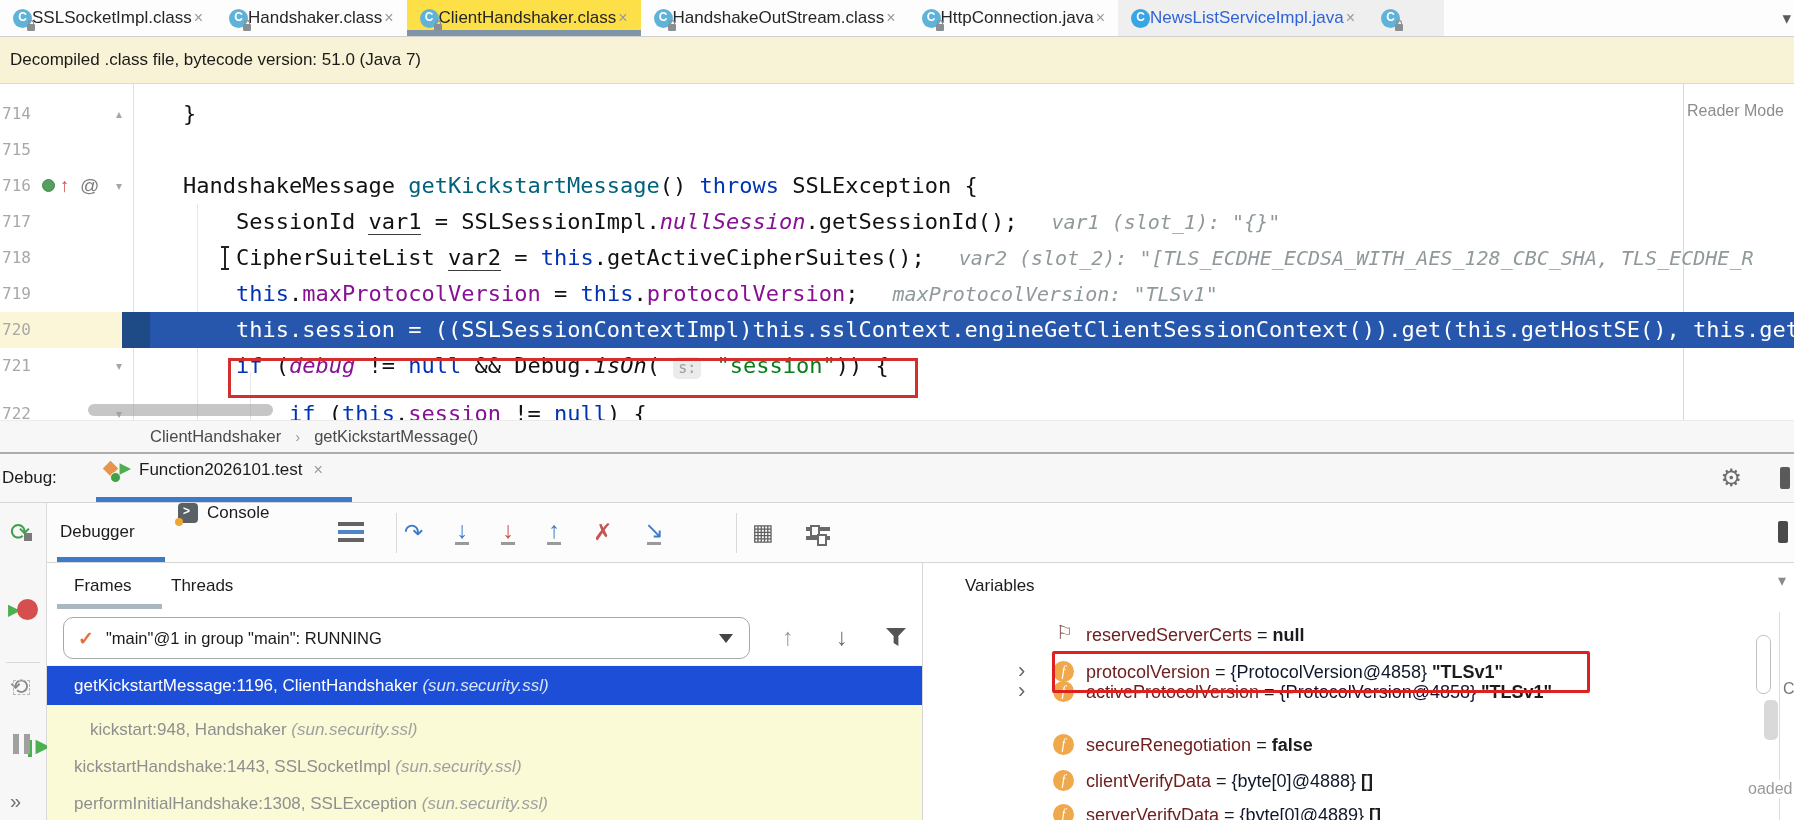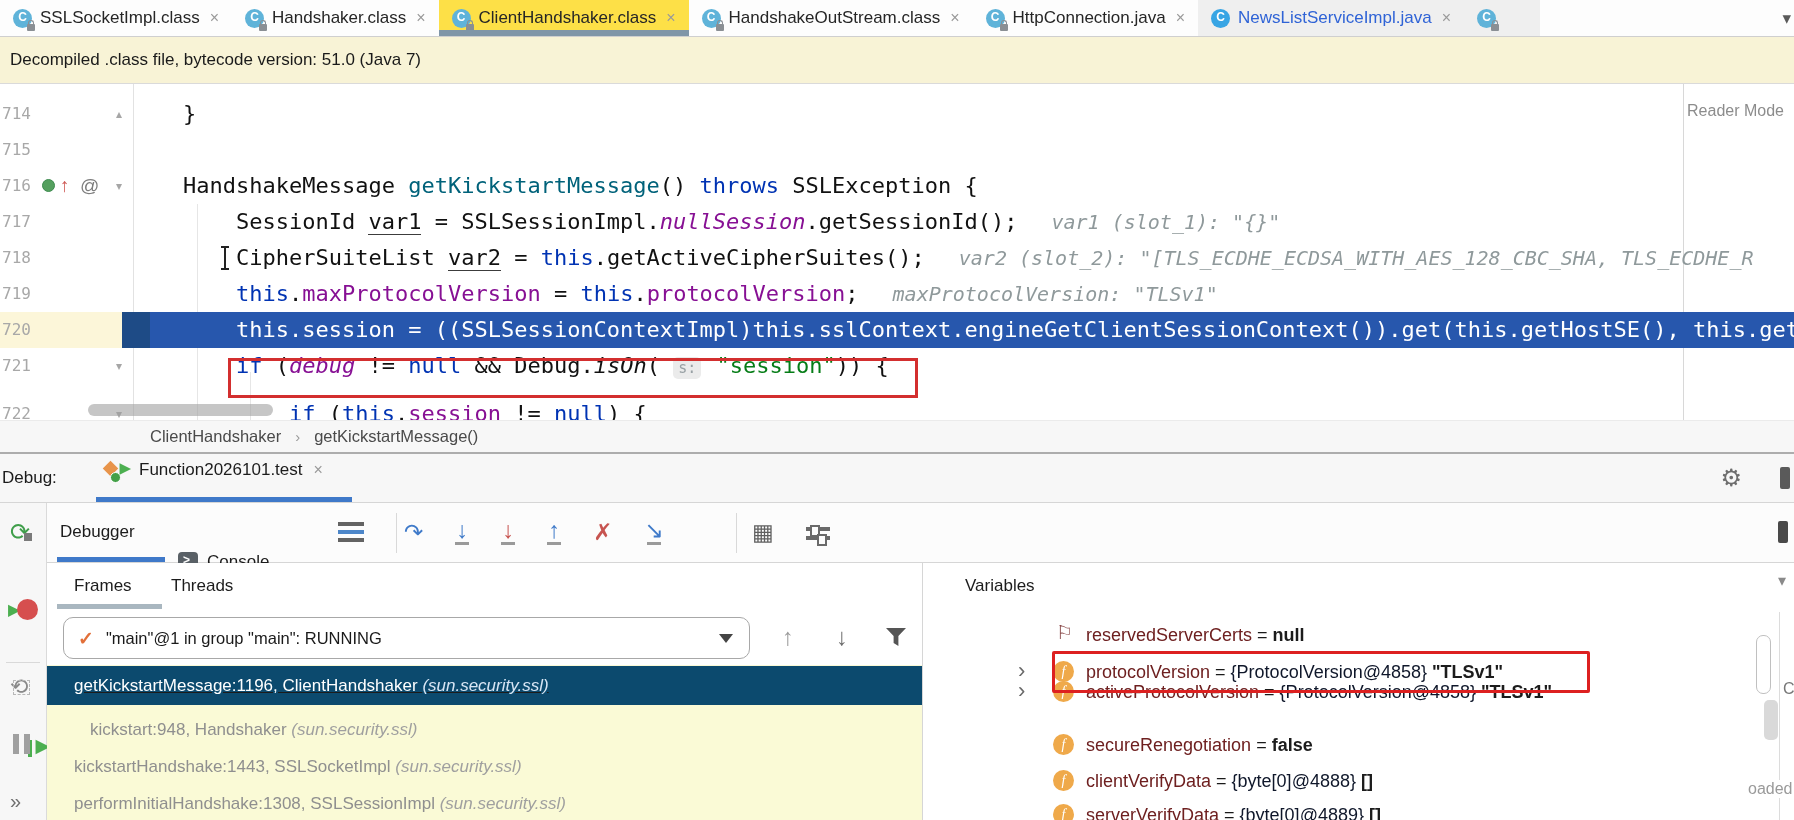--- a/index.html
+++ b/index.html
@@ -1,20 +1,20 @@
 <!DOCTYPE html>
 <html><head>
 <meta charset="utf-8">
 <style>
   html,body{margin:0;padding:0;background:#ffffff;}
   #root{position:relative;width:1794px;height:820px;overflow:hidden;background:#fff;
         font-family:"Liberation Sans",sans-serif;color:#1c1c1c;}
   
   #tabbar{position:absolute;left:0;top:0;width:1794px;height:36px;background:#fdfdfd;display:flex;}
-  .tab{position:relative;display:flex;align-items:center;gap:8px;padding:0 13px;height:36px;font-size:17px;color:#262626;white-space:nowrap;}
+  .tab{position:relative;display:flex;align-items:center;gap:0;padding:0 13px;height:36px;font-size:17px;color:#262626;white-space:nowrap;}
   .tab.gray{background:#efefef;}
   .tab.active{background:#fde047;}
   .tab.active::after{content:'';position:absolute;left:0;right:0;bottom:0;height:6px;background:#8096a8;}
   .tab.modified .tlabel{color:#2f63d6;}
   .tab.partial{min-width:50px;}
   .cicon{position:relative;width:19px;height:19px;border-radius:50%;background:#5fb3d9;flex:0 0 auto;}
   .cicon::before{content:'C';position:absolute;left:0;right:0;top:1px;text-align:center;color:#fff;font-size:12px;font-weight:bold;}
   .tab.modified .cicon{background:#38a5e4;}
   .lock{position:absolute;right:-3px;bottom:-3px;width:8px;height:7px;background:#8a8f94;border-radius:1px;}
   .lock::before{content:'';position:absolute;left:1px;top:-4px;width:4px;height:4px;border:1.5px solid #8a8f94;border-bottom:none;border-radius:3px 3px 0 0;}
@@ -73,21 +73,21 @@
   .runcfg::before{content:'';position:absolute;left:1px;top:4px;width:11px;height:11px;background:#e8944a;transform:rotate(45deg);}
   .runcfg::after{content:'\25B6';position:absolute;right:-1px;top:0px;color:#4caf50;font-size:15px;}
   .runcfg .dot{position:absolute;left:6px;bottom:-2px;width:9px;height:9px;border-radius:50%;background:#43a047;border:1px solid #fff;}
   #gear{position:absolute;right:52px;top:10px;font-size:24px;color:#6e6e6e;}
   #gear::before{content:'\2699';}
   #hdr-edge-icon{position:absolute;right:4px;top:13px;width:10px;height:22px;background:#5a5a5a;border-radius:2px;}
   
   #dbg-toolbar{position:absolute;left:0;top:503px;width:1794px;height:60px;background:#fcfcfc;border-bottom:1px solid #d6d6d6;box-sizing:border-box;}
   #tab-debugger{position:absolute;left:60px;top:0;line-height:58px;font-size:17px;color:#1c1c1c;}
   #debugger-underline{position:absolute;left:57px;bottom:0;width:108px;height:5px;background:#3f79c9;}
-  #tab-console{position:absolute;left:178px;top:0;height:69px;display:flex;align-items:flex-end;gap:9px;font-size:17px;color:#1c1c1c;}
+  #tab-console{position:absolute;left:178px;top:0;height:69px;display:flex;align-items:flex-start;gap:9px;font-size:17px;color:#1c1c1c;}
   .ic-console{position:relative;width:20px;height:20px;background:#596066;border-radius:4px;}
   .ic-console::before{content:'>';position:absolute;left:5px;top:1px;color:#fff;font-size:12px;font-weight:bold;}
   .ic-console::after{content:'';position:absolute;left:-3px;bottom:-3px;width:8px;height:8px;border-radius:50%;background:#f0a732;}
   .ic-menu{position:absolute;left:338px;top:19px;width:26px;height:4px;background:#636363;box-shadow:0 8px 0 #4c86c9,0 16px 0 #636363;}
   .tb-sep{position:absolute;top:10px;width:1px;height:40px;background:#d9d9d9;}
   #stepicons{position:absolute;left:404px;top:0;height:58px;display:flex;align-items:center;gap:32px;}
   .stepic{display:flex;flex-direction:column;align-items:center;font-size:23px;line-height:22px;}
   .stepic .bar{width:14px;height:3px;background:#9a9a9a;margin-top:1px;}
   .ic-grid{position:absolute;left:752px;top:0;line-height:58px;font-size:23px;color:#5f5f5f;}
   .ic-grid::before{content:'\25A6';}
@@ -131,21 +131,21 @@
   #funnel{position:absolute;left:886px;top:628px;width:20px;height:18px;background:#555;clip-path:polygon(0 0,100% 0,62% 45%,62% 100%,38% 84%,38% 45%);}
   .colbtn{position:absolute;left:934px;font-size:26px;color:#5f5f5f;}
   #btn-minus{color:#8f8f8f;}
   #btn-scrollup{font-size:15px;color:#b3b3b3;}
   #btn-expand{font-size:19px;color:#6a6a6a;}
   
   #frames-list{position:absolute;left:47px;top:665px;width:875px;height:155px;background:#fafad6;overflow:hidden;}
   .frame-row{position:absolute;left:0;width:875px;font-size:17px;white-space:nowrap;}
   .frame-row .loc{color:#8f8f8f;}
   .frame-row .pkg{color:#9f9f9f;font-style:italic;}
-  .frame-row.sel{background:#0c4a6e;text-decoration:underline;}
+  .frame-row.sel{background:#1d4ed8;}
   .frame-row.sel .loc{color:#fff;}
   .frame-row.sel .pkg{color:#d8e6f5;}
   .frame-row span{margin-left:0;}
   .frame-row .loc{margin-left:27px;}
   
   #vars{position:absolute;left:923px;top:612px;width:871px;height:208px;background:#fff;overflow:hidden;}
   .var-row{position:absolute;left:0;width:871px;height:36px;font-size:18px;white-space:nowrap;}
   .var-chevron{position:absolute;left:95px;top:4px;color:#6a6a6a;font-size:22px;}
   .var-chevron::before{content:'\203A';}
   .fic{position:absolute;left:130px;top:7px;width:21px;height:21px;border-radius:50%;background:#efa94a;color:#fff;text-align:center;line-height:21px;font-size:14px;font-style:italic;font-family:"Liberation Serif",serif;}
@@ -359,21 +359,21 @@
   <div id="funnel"></div>
   <span class="colbtn" id="btn-plus" style="top:622px;">+</span>
   <span class="colbtn" id="btn-minus" style="top:672px;">−</span>
   <span class="colbtn" id="btn-scrollup" style="top:734px;">▲</span>
   <span class="colbtn" id="btn-expand" style="top:792px;">»</span>
 
   <div id="frames-list">
       <div class="frame-row sel" style="top: 1px; height: 39px; line-height: 39px;"><span class="loc">getKickstartMessage:1196, ClientHandshaker </span><span class="pkg">(sun.security.ssl)</span></div>
       <div class="frame-row" style="top: 47px; height: 36px; line-height: 36px; padding-left: 16px;"><span class="loc">kickstart:948, Handshaker </span><span class="pkg">(sun.security.ssl)</span></div>
       <div class="frame-row" style="top: 84px; height: 36px; line-height: 36px;"><span class="loc">kickstartHandshake:1443, SSLSocketImpl </span><span class="pkg">(sun.security.ssl)</span></div>
-      <div class="frame-row" style="top: 121px; height: 36px; line-height: 36px;"><span class="loc">performInitialHandshake:1308, SSLSessionImpl </span><span class="pkg">(sun.security.ssl)</span></div>
+      <div class="frame-row" style="top: 121px; height: 36px; line-height: 36px;"><span class="loc">performInitialHandshake:1308, SSLException </span><span class="pkg">(sun.security.ssl)</span></div>
     </div>
 
   <div id="vars">
       <div class="var-row" style="top: 5px;">
         <span class="flagic"></span>
         <span class="var-text"><span class="vname">reservedServerCerts</span><span class="veq"> = </span><span class="vval">null</span></span>
       </div>
       <div class="var-row" style="top: 42px;">
         <span class="var-chevron"></span>
         <span class="fic"></span>

